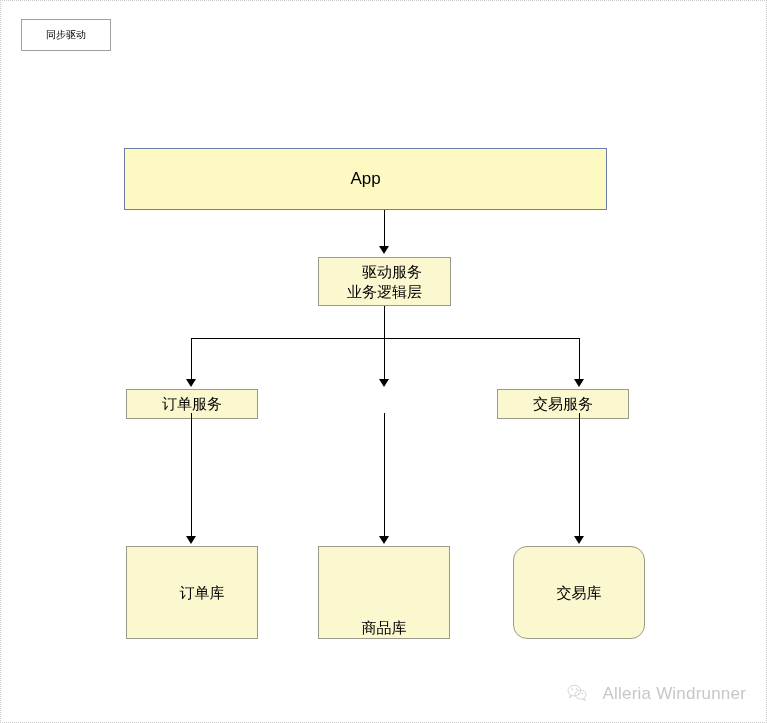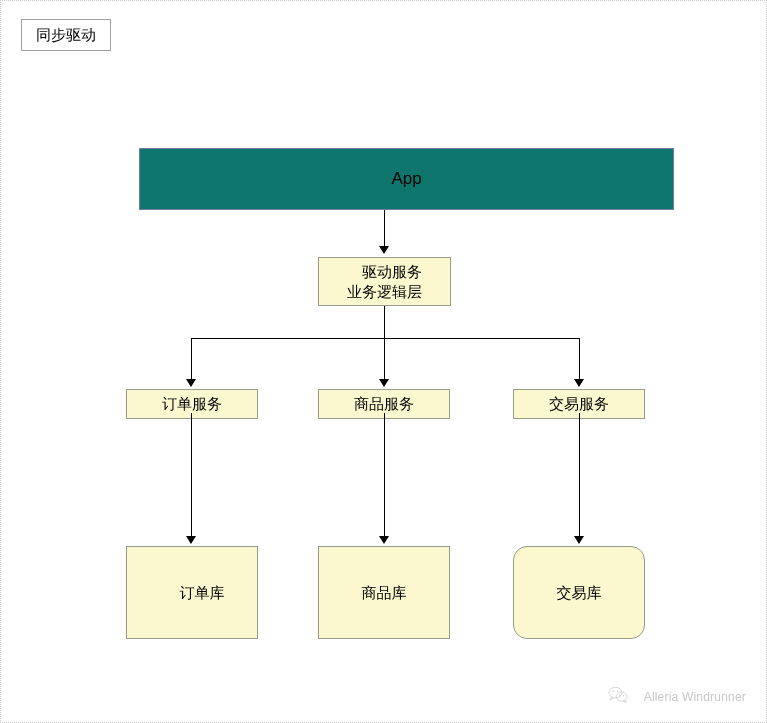--- a/index.html
+++ b/index.html
@@ -34,30 +34,30 @@
   }
 
   
   .chip {
     left: 20px;
     top: 18px;
     width: 90px;
     height: 32px;
     background: #ffffff;
     border: 1px solid #a0a0a0;
-    font-size: 15px;
+    font-size: 10px;
   }
 
   
   .banner {
-    left: 138px;
+    left: 123px;
     top: 147px;
-    width: 535px;
+    width: 483px;
     height: 62px;
-    background: #0f766e;
+    background: #fef9c3;
     border: 1px solid #6e7ea8;
     font-size: 17px;
     color: #000000;
   }
 
   
   .yellow {
     background: #fbf8cf;
     border: 1px solid #9a9a8a;
   }
@@ -72,30 +72,30 @@
   }
 
   .svc {
     top: 388px;
     width: 132px;
     height: 30px;
     font-size: 15px;
   }
   .svc.c0 { left: 125px; }
   .svc.c1 { left: 317px; }
-  .svc.c2 { left: 512px; }
+  .svc.c2 { left: 496px; }
 
   .db {
     top: 545px;
     width: 132px;
     height: 93px;
     font-size: 15px;
   }
   .db.c0 { left: 125px; padding-left: 20px; }
-  .db.c1 { left: 317px; }
+  .db.c1 { left: 317px; align-items: flex-end; }
   .db.c2 { left: 512px; border-radius: 14px; }
 
   
   .conn {
     position: absolute;
     background: #000000;
   }
   .vline { width: 1px; }
   .hline { height: 1px; }
 
@@ -107,24 +107,24 @@
     border-right: 5px solid transparent;
     border-top: 8px solid #000000;
   }
 
   
   #watermark {
     position: absolute;
     right: 20px;
     bottom: 18px;
     display: flex;
-    align-items: flex-end;
+    align-items: flex-start;
     gap: 16px;
     color: #c7c7c7;
-    font-size: 12px;
+    font-size: 17px;
     letter-spacing: .2px;
     user-select: none;
   }
   #watermark svg { display: block; }
 </style>
 </head>
 <body>
 
 <div id="page">
 
@@ -152,23 +152,20 @@
   <div class="arrowhead" style="left:185px; top:378px;"></div>
 
   <div class="conn vline" style="left:383px; top:337px; height:42px;"></div>
   <div class="arrowhead" style="left:378px; top:378px;"></div>
 
   <div class="conn vline" style="left:578px; top:337px; height:42px;"></div>
   <div class="arrowhead" style="left:573px; top:378px;"></div>
 
   <div class="node yellow svc c0">
     <span>订单服务</span>
-  </div>
-  <div class="node yellow svc c1">
-    <span>商品服务</span>
   </div>
   <div class="node yellow svc c2">
     <span>交易服务</span>
   </div>
 
   <div class="conn vline" style="left:190px; top:412px; height:124px;"></div>
   <div class="arrowhead" style="left:185px; top:535px;"></div>
 
   <div class="conn vline" style="left:383px; top:412px; height:124px;"></div>
   <div class="arrowhead" style="left:378px; top:535px;"></div>

